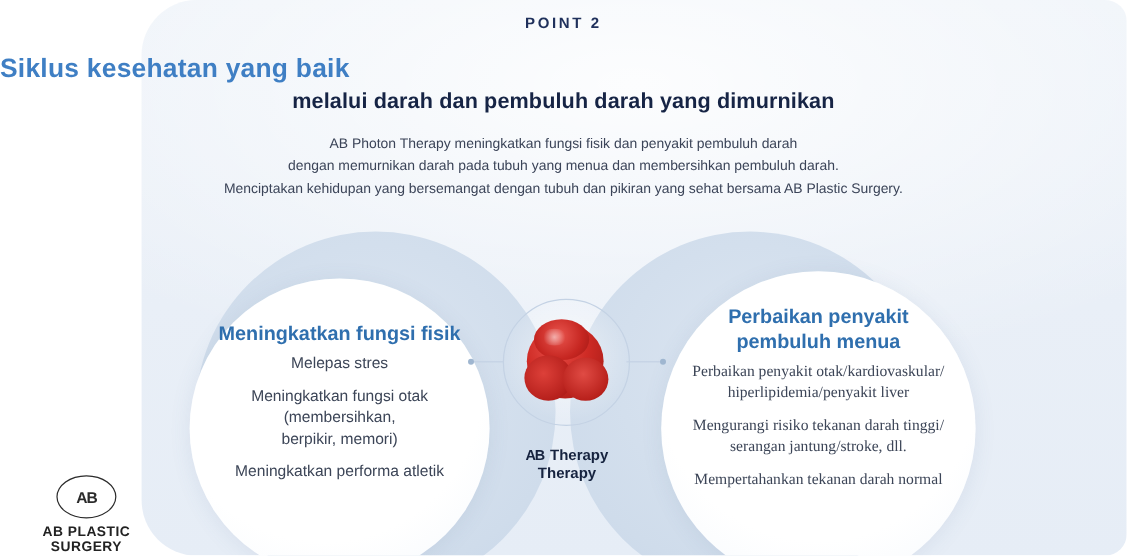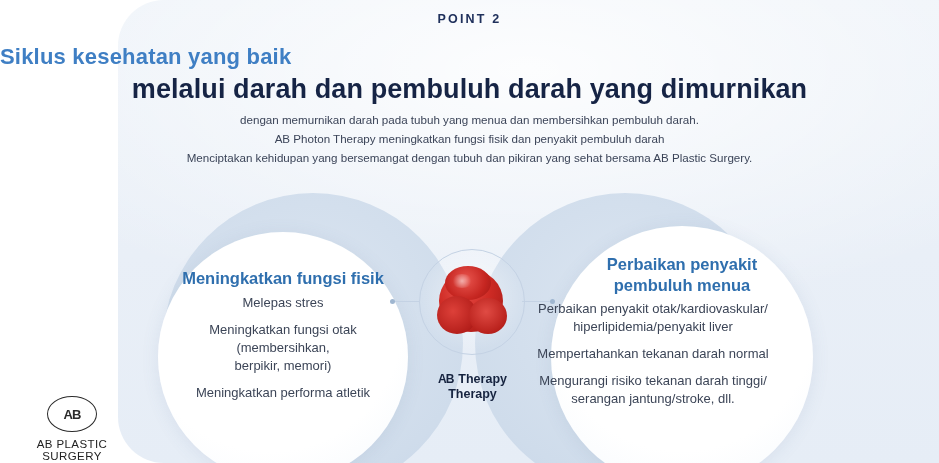--- a/index.html
+++ b/index.html
@@ -16,20 +16,21 @@
   }
 
   #stage {
     position: absolute;
     left: 0;
     top: 0;
     width: 939px;
     height: 463px;
     background: #ffffff;
     overflow: hidden;
+    border-radius: 18px;
   }
 
   
   .panel {
     position: absolute;
     left: 118px;
     top: 0px;
     width: 821px;
     height: 463px;
     background: linear-gradient(180deg, #eef3f9 0%, #e9eff7 55%, #e6edf6 100%);
@@ -67,21 +68,21 @@
     color: #3f7fc4;
     letter-spacing: 0.2px;
   }
 
   .title-2 {
     position: absolute;
     left: 0;
     top: 74px;
     width: 939px;
     text-align: center;
-    font-size: 27px;
+    font-size: 18px;
     font-weight: bold;
     color: #162445;
     letter-spacing: 0.1px;
   }
 
   .desc {
     position: absolute;
     left: 0;
     top: 110px;
     width: 939px;
@@ -145,21 +146,21 @@
   .bubble-title.right { left: 553px; top: 254px; width: 258px; }
 
   .bubble-body {
     position: absolute;
     text-align: center;
     font-size: 13px;
     line-height: 18px;
     color: #3c4557;
   }
   .bubble-body.left { left: 160px; top: 294px; width: 246px; }
-  .bubble-body.right { left: 522px; top: 300px; width: 262px; }
+  .bubble-body.right { left: 551px; top: 300px; width: 262px; font-family: Liberation Serif, serif; }
   .bubble-body .grp { margin-bottom: 9px; }
   .bubble-body .grp:last-child { margin-bottom: 0; }
 
   
   .center-ring {
     position: absolute;
     left: 419px;
     top: 249px;
     width: 104px;
     height: 104px;
@@ -261,42 +262,42 @@
     align-items: center;
     justify-content: center;
     font-size: 13px;
     font-weight: bold;
     letter-spacing: -1px;
     color: #2b2b2b;
   }
   .logo-name {
     margin-top: 6px;
     font-size: 11.5px;
-    font-weight: normal;
+    font-weight: bold;
     letter-spacing: 0.4px;
     color: #222;
   }
 </style>
 </head>
 <body>
 
 <div id="stage">
 
   <div class="panel">
     <div class="panel-inner"></div>
   </div>
 
   <div class="point-label">POINT 2</div>
 
   <div class="title-1">Siklus kesehatan yang baik</div>
   <div class="title-2">melalui darah dan pembuluh darah yang dimurnikan</div>
 
   <div class="desc">
+    <div>AB Photon Therapy meningkatkan fungsi fisik dan penyakit pembuluh darah</div>
     <div>dengan memurnikan darah pada tubuh yang menua dan membersihkan pembuluh darah.</div>
-    <div>AB Photon Therapy meningkatkan fungsi fisik dan penyakit pembuluh darah</div>
     <div>Menciptakan kehidupan yang bersemangat dengan tubuh dan pikiran yang sehat bersama AB Plastic Surgery.</div>
   </div>
 
   <div class="venn-left"></div>
   <div class="venn-right"></div>
 
   <div class="bubble-left"></div>
   <div class="bubble-right"></div>
 
   <div class="conn l"></div>
@@ -317,25 +318,25 @@
 
   <div class="bubble-title right">
     <div>Perbaikan penyakit</div>
     <div>pembuluh menua</div>
   </div>
   <div class="bubble-body right">
     <div class="grp">
       <div>Perbaikan penyakit otak/kardiovaskular/</div>
       <div>hiperlipidemia/penyakit liver</div>
     </div>
-    <div class="grp">Mempertahankan tekanan darah normal</div>
     <div class="grp">
       <div>Mengurangi risiko tekanan darah tinggi/</div>
       <div>serangan jantung/stroke, dll.</div>
     </div>
+    <div class="grp">Mempertahankan tekanan darah normal</div>
   </div>
 
   <div class="center-ring"></div>
   <div class="cell">
     <div class="blob b1"></div>
     <div class="blob b2"></div>
     <div class="blob b3"></div>
     <div class="blob b4"></div>
     <div class="blob hi"></div>
   </div>

